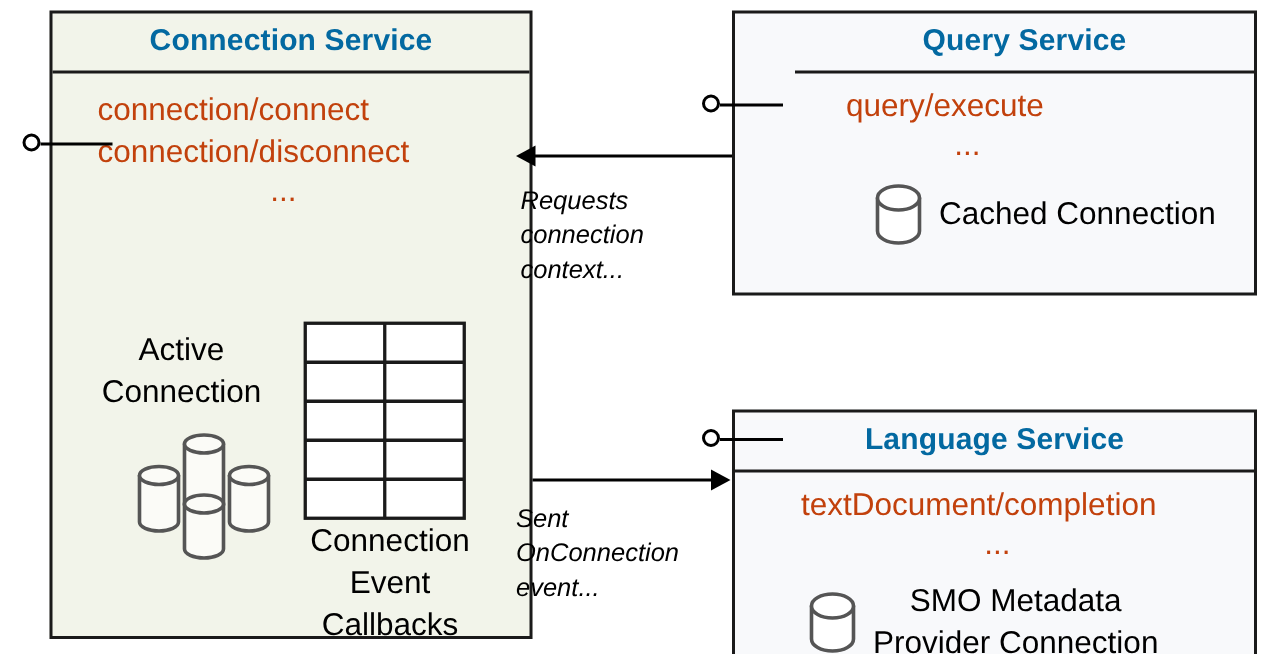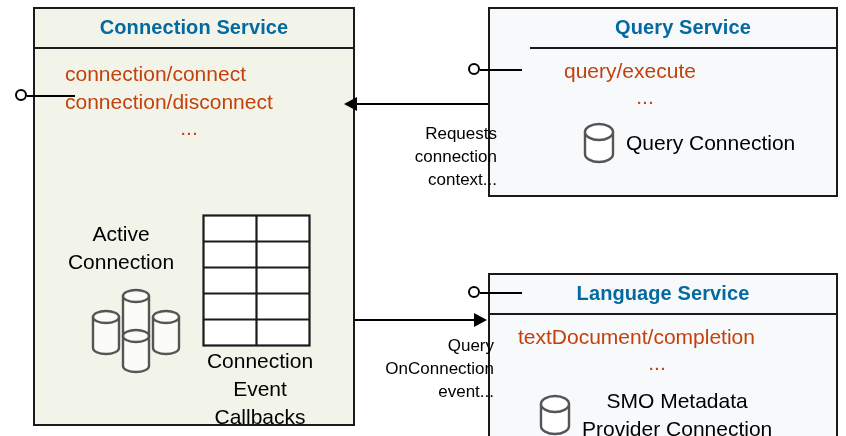--- a/index.html
+++ b/index.html
@@ -83,21 +83,21 @@
   .connection .methods {
     top: 11px;
     padding-left: 30px;
   }
   .query .methods {
     top: 8px;
     padding-left: 34px;
   }
   .language .methods {
     top: 8px;
-    padding-left: 28px;
+    padding-left: 44px;
   }
   .methods .ellipsis {
     text-align: center;
     font-size: 21px;
     line-height: 24px;
     padding-right: 40px;
   }
   .query .methods .ellipsis { padding-right: 110px; }
   .language .methods .ellipsis { padding-right: 40px; }
 
@@ -138,24 +138,25 @@
     border-bottom: 7px solid transparent;
     border-right: 13px solid #000000;
   }
   .arrow-head.right {
     border-top: 7px solid transparent;
     border-bottom: 7px solid transparent;
     border-left: 13px solid #000000;
   }
   .arrow-label {
     position: absolute;
+    font-style: italic;
     font-size: 17px;
     line-height: 23px;
     color: #000000;
-    text-align: right;
+    text-align: left;
     width: 150px;
   }
 
   
   .figure-label {
     position: absolute;
     text-align: center;
     font-size: 21px;
     line-height: 28px;
     color: #000000;
@@ -247,21 +248,21 @@
         <div class="ellipsis">...</div>
       </div>
 
       <div class="inline-db-row" style="left:52px; top:72px;">
         <svg class="art" style="position:relative;" width="34" height="44" viewBox="0 0 34 44">
           <g fill="#ffffff" stroke="#555555" stroke-width="2.4" stroke-linejoin="round">
             <path d="M3,11 L3,33 a14,8 0 0 0 28,0 L31,11 Z"></path>
             <ellipse cx="17" cy="11" rx="14" ry="8"></ellipse>
           </g>
         </svg>
-        <div class="db-text">Query Connection</div>
+        <div class="db-text">Cached Connection</div>
       </div>
 
     </div>
   </div>
 
   <div class="lollipop" style="left:468px; top:69px;">
     <div class="ball"></div>
     <div class="stem" style="left:12px; width:42px;"></div>
   </div>
 
@@ -302,19 +303,19 @@
       <div>Requests</div>
       <div>connection</div>
       <div>context...</div>
     </div>
   </div>
 
   <div>
     <div class="arrow-line" style="left:355px; top:319px; width:120px;"></div>
     <div class="arrow-head right" style="left:474px; top:313px;"></div>
     <div class="arrow-label" style="left:344px; top:334px;">
-      <div>Query</div>
+      <div>Sent</div>
       <div>OnConnection</div>
       <div>event...</div>
     </div>
   </div>
 
 </div>
 
 </body></html>

